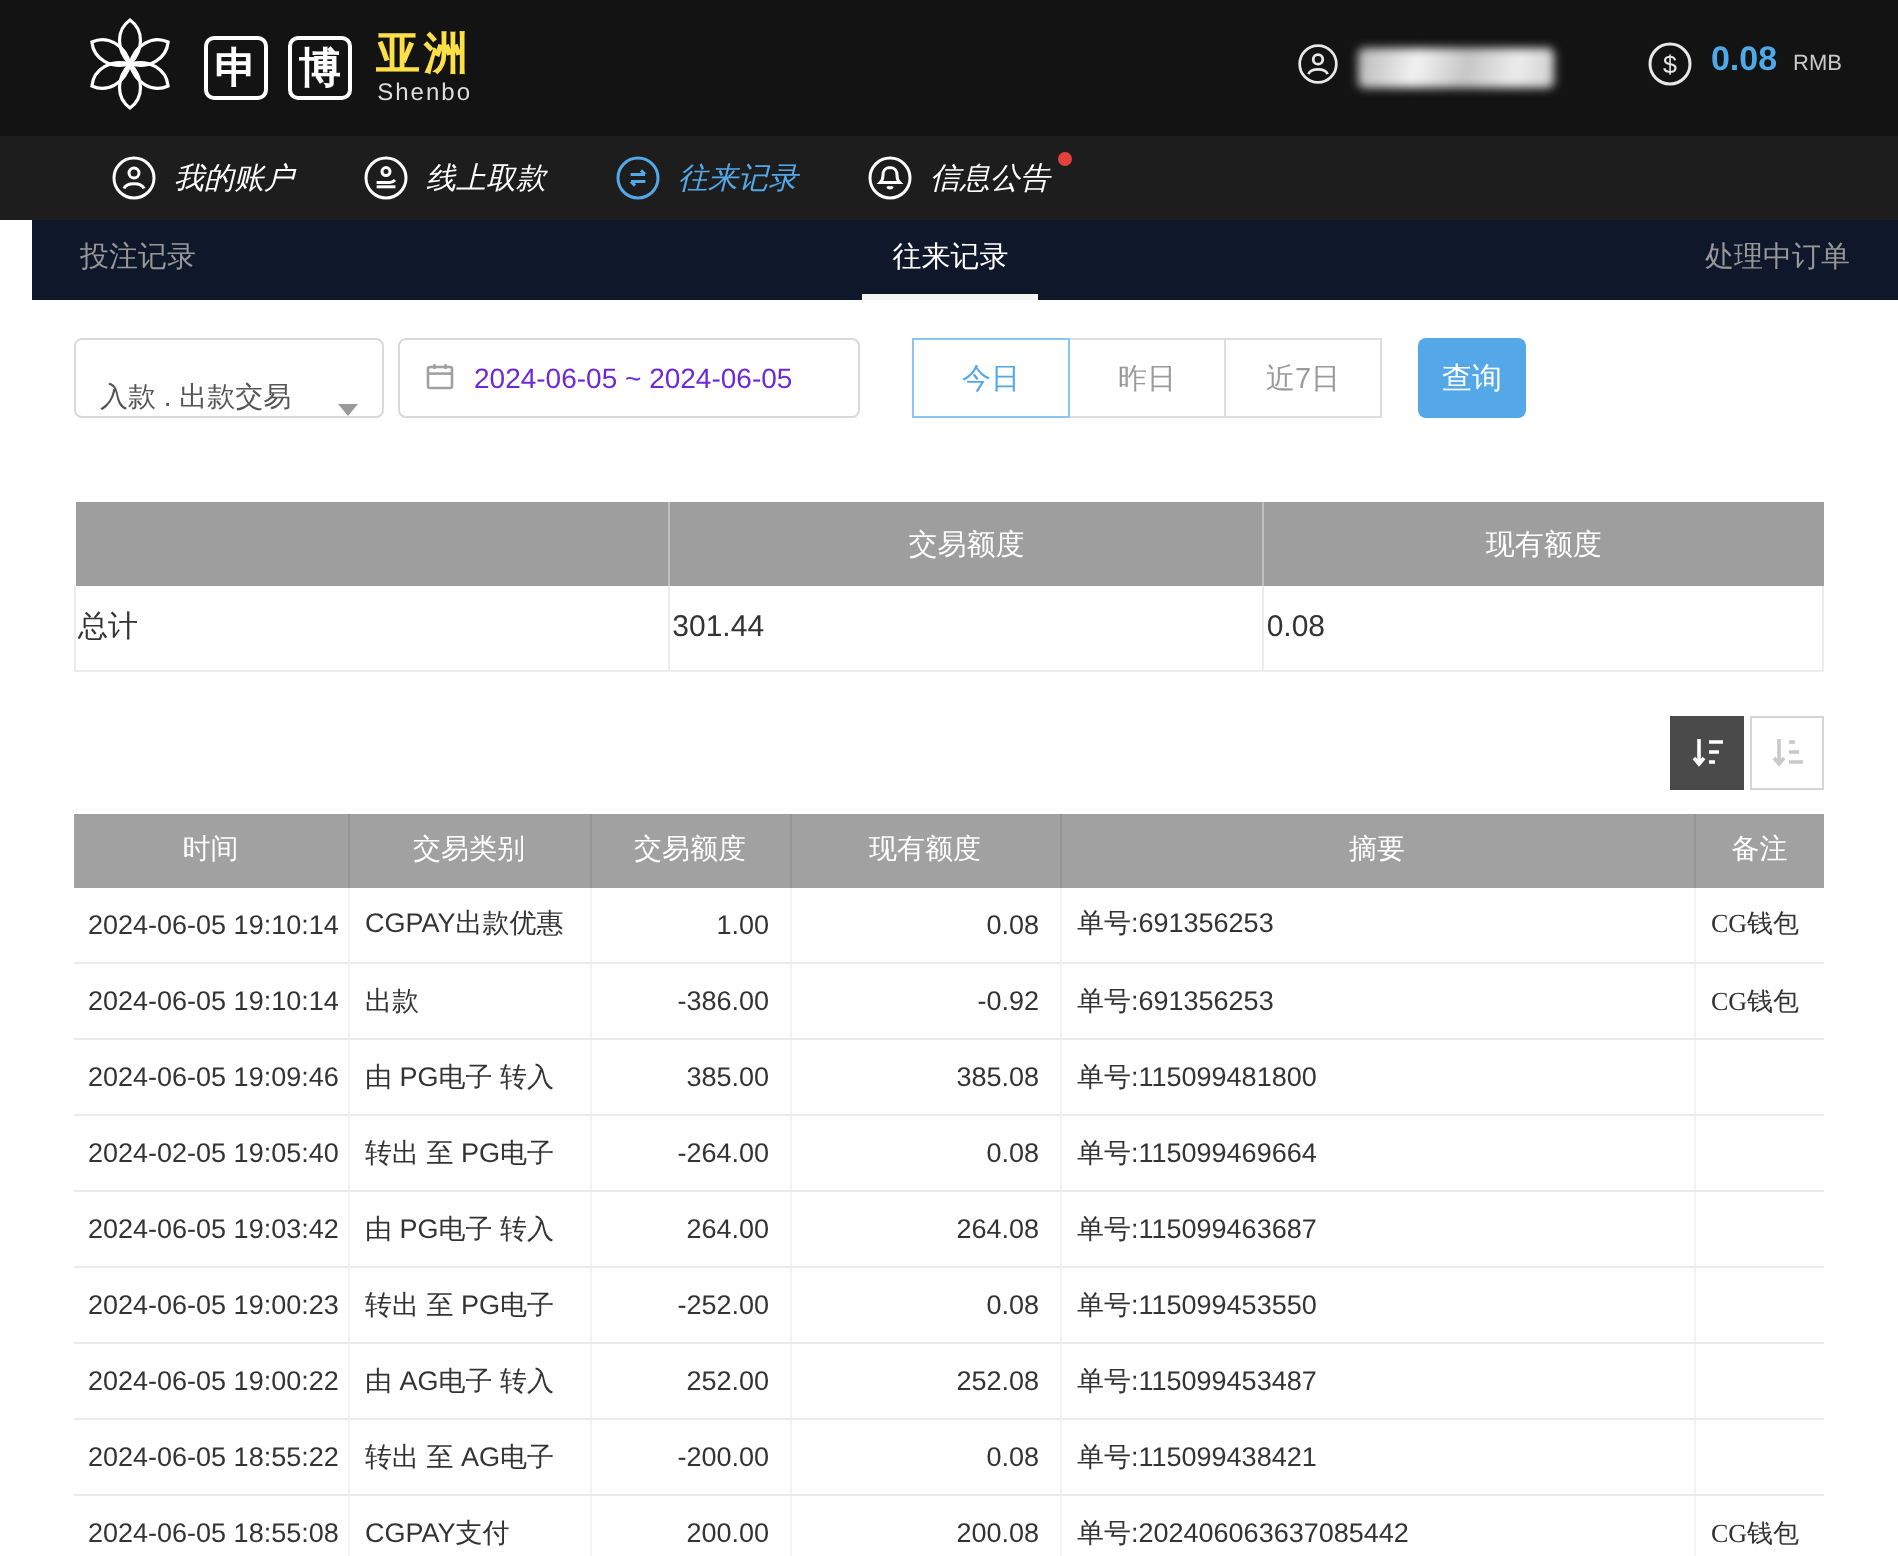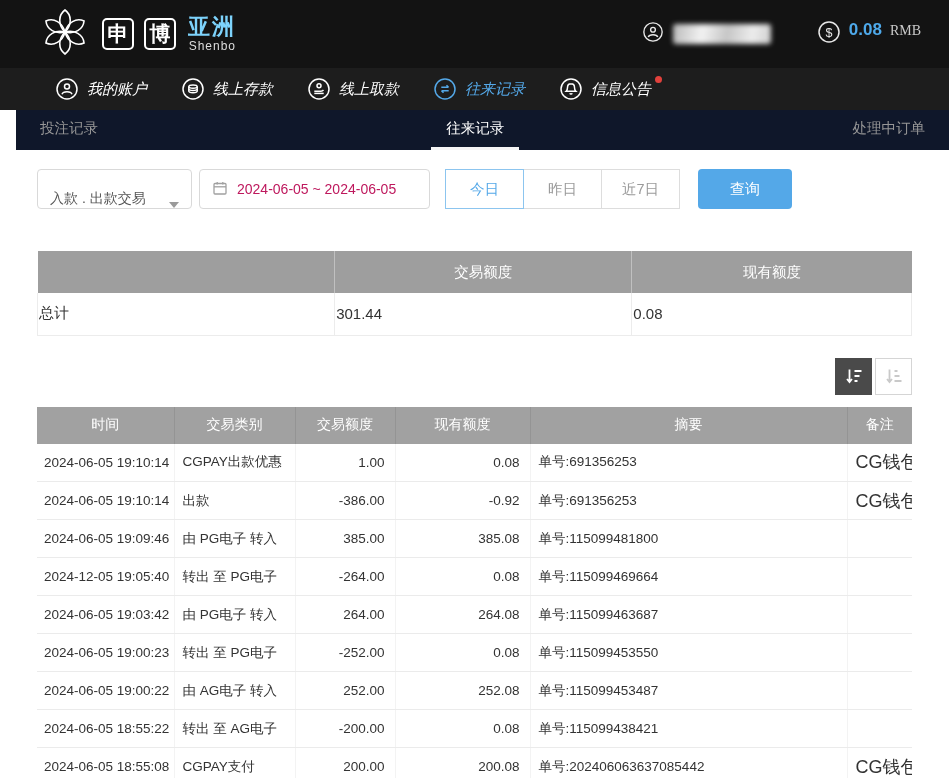--- a/index.html
+++ b/index.html
@@ -21,34 +21,34 @@
     padding: 0 28px 0 38px;
   }
   .logo { display: flex; align-items: center; gap: 10px; cursor: pointer; }
   .logo-box {
     width: 32px; height: 32px;
     border: 2px solid #fff; border-radius: 5px;
     color: #fff; font-size: 21px; font-weight: bold;
     display: flex; align-items: center; justify-content: center;
   }
   .logo-right { display: flex; flex-direction: column; align-items: flex-end; margin-left: 2px; }
-  .logo-region { color: #7dd3fc; font-size: 22px; font-weight: bold; letter-spacing: 2px; line-height: 1.1; }
+  .logo-region { color: #fde047; font-size: 22px; font-weight: bold; letter-spacing: 2px; line-height: 1.1; }
   .logo-sub { color: #ddd; font-size: 12px; letter-spacing: 1px; }
 
   .top-right { display: flex; align-items: center; gap: 46px; }
   .user-chip { display: flex; align-items: center; gap: 9px; cursor: pointer; }
   .blur-name {
     width: 98px; height: 20px; border-radius: 3px;
     background: linear-gradient(100deg,#b9b9b9 0%,#f2f2f2 30%,#c6c6c6 55%,#ececec 80%,#cfcfcf 100%);
     filter: blur(2.5px);
   }
   .balance-chip { display: flex; align-items: baseline; gap: 8px; }
   .balance-chip .icon-wrap { align-self: center; }
   .balance-amount { color: #4ea9ea; font-size: 17px; font-weight: bold; }
-  .balance-cur { color: #c9c9c9; font-size: 14px; font-family: Liberation Serif, serif; }
+  .balance-cur { color: #c9c9c9; font-size: 11px; }
 
   
   .mainnav {
     height: 42px;
     background: #1d1d1d;
     display: flex;
     align-items: stretch;
     padding: 0 38px;
   }
   .nav-item {
@@ -99,34 +99,34 @@
     width: 0; height: 0;
     border-left: 5px solid transparent;
     border-right: 5px solid transparent;
     border-top: 6px solid #9a9a9a;
   }
   .date-box {
     width: 231px; height: 40px;
     border: 1px solid #d9d9d9; border-radius: 4px;
     display: flex; align-items: center; gap: 9px;
     padding: 0 12px;
-    font-size: 14px; color: #be185d; cursor: pointer; background: #fff;
-  }
-  .quick-group { display: flex; margin-left: 8px; }
+    font-size: 14px; color: #6d28d9; cursor: pointer; background: #fff;
+  }
+  .quick-group { display: flex; margin-left: 19px; }
   .quick-btn {
     height: 40px; min-width: 79px;
     display: flex; align-items: center; justify-content: center;
     background: #fff; border: 1px solid #ddd;
     color: #9a9a9a; font-size: 14.5px;
     margin-left: -1px; cursor: pointer; padding: 0 16px;
   }
   .quick-btn:first-child { margin-left: 0; }
   .quick-btn.active { color: #54a8e8; border-color: #8cc5ef; position: relative; z-index: 1; }
   .search-btn {
-    height: 40px; padding: 0 32px; margin-left: 11px;
+    height: 40px; padding: 0 12px; margin-left: 11px;
     background: #54a8e8; border: none; border-radius: 4px;
     color: #fff; font-size: 15px; cursor: pointer;
   }
 
   
   .summary { margin: 24px 37px 0; }
   .summary table { width: 100%; border-collapse: collapse; }
   .summary th {
     background: #9e9e9e; color: #fff; font-weight: normal;
     height: 42px; font-size: 14.5px;
@@ -161,21 +161,21 @@
     height: 38px;
     border-bottom: 1px solid #ebebeb;
     border-right: 1px solid #f3f3f3;
     padding: 0 8px;
     color: #333; background: #fff;
     overflow: hidden; white-space: nowrap;
   }
   .records td:last-child { border-right: none; }
   .records td.c-amount, .records td.c-balance { text-align: right; padding-right: 10px; }
   .records td.c-time { padding-left: 7px; }
-  .records td.c-remark { font-size: 18px; }
+  .records td.c-remark { font-size: 13px; font-family: Liberation Serif, serif; }
 </style>
 </head>
 <body>
 
 <header class="topbar">
   <div class="logo">
     <span>
       <svg width="54" height="54" viewBox="0 0 54 54" fill="none" stroke="#fff" stroke-width="1.6">
         <path d="M27 27 C20 20, 20 10, 27 5 C34 10, 34 20, 27 27 Z"></path>
         <path d="M27 27 C20 20, 20 10, 27 5 C34 10, 34 20, 27 27 Z" transform="rotate(60 27 27)"></path>
@@ -224,31 +224,20 @@
       <svg width="24" height="24" viewBox="0 0 24 24" fill="none" stroke="currentColor" stroke-width="1.5">
         <circle cx="12" cy="12" r="10"></circle>
           <circle cx="12" cy="9.5" r="2.5"></circle>
         <path d="M7 17.3 C8.2 14 15.8 14 17 17.3"></path>
       </svg>
     </span>
     <span>我的账户</span>
   </div>
 
 
-  <div class="nav-item">
-    <span>
-      <svg width="24" height="24" viewBox="0 0 24 24" fill="none" stroke="currentColor" stroke-width="1.5">
-        <circle cx="12" cy="12" r="10"></circle>
-        <ellipse cx="12" cy="9.6" rx="4.2" ry="1.7"></ellipse>
-        <path d="M7.8 9.6 V14 c0 .95 1.9 1.7 4.2 1.7 s4.2-.75 4.2-1.7 V9.6"></path>
-        <path d="M7.8 11.8 c0 .95 1.9 1.7 4.2 1.7 s4.2-.75 4.2-1.7"></path>
-      </svg>
-    </span>
-    <span>线上存款</span>
-  </div>
 
   <div class="nav-item">
     <span>
       <svg width="24" height="24" viewBox="0 0 24 24" fill="none" stroke="currentColor" stroke-width="1.5">
         <circle cx="12" cy="12" r="10"></circle>
         <circle cx="12" cy="8.8" r="2"></circle>
         <path d="M7.3 14.2 h6.6 c1.6 0 2.6-1.2 2.6-1.2"></path>
         <path d="M7.3 16.4 h9.4"></path>
       </svg>
     </span>
@@ -384,21 +373,21 @@
   </tr>
       <tr>
     <td class="c-time">2024-06-05 19:09:46</td>
     <td class="c-type">由 PG电子 转入</td>
     <td class="c-amount">385.00</td>
     <td class="c-balance">385.08</td>
     <td class="c-summary">单号:115099481800</td>
     <td class="c-remark"></td>
   </tr>
       <tr>
-    <td class="c-time">2024-12-05 19:05:40</td>
+    <td class="c-time">2024-02-05 19:05:40</td>
     <td class="c-type">转出 至 PG电子</td>
     <td class="c-amount">-264.00</td>
     <td class="c-balance">0.08</td>
     <td class="c-summary">单号:115099469664</td>
     <td class="c-remark"></td>
   </tr>
       <tr>
     <td class="c-time">2024-06-05 19:03:42</td>
     <td class="c-type">由 PG电子 转入</td>
     <td class="c-amount">264.00</td>

